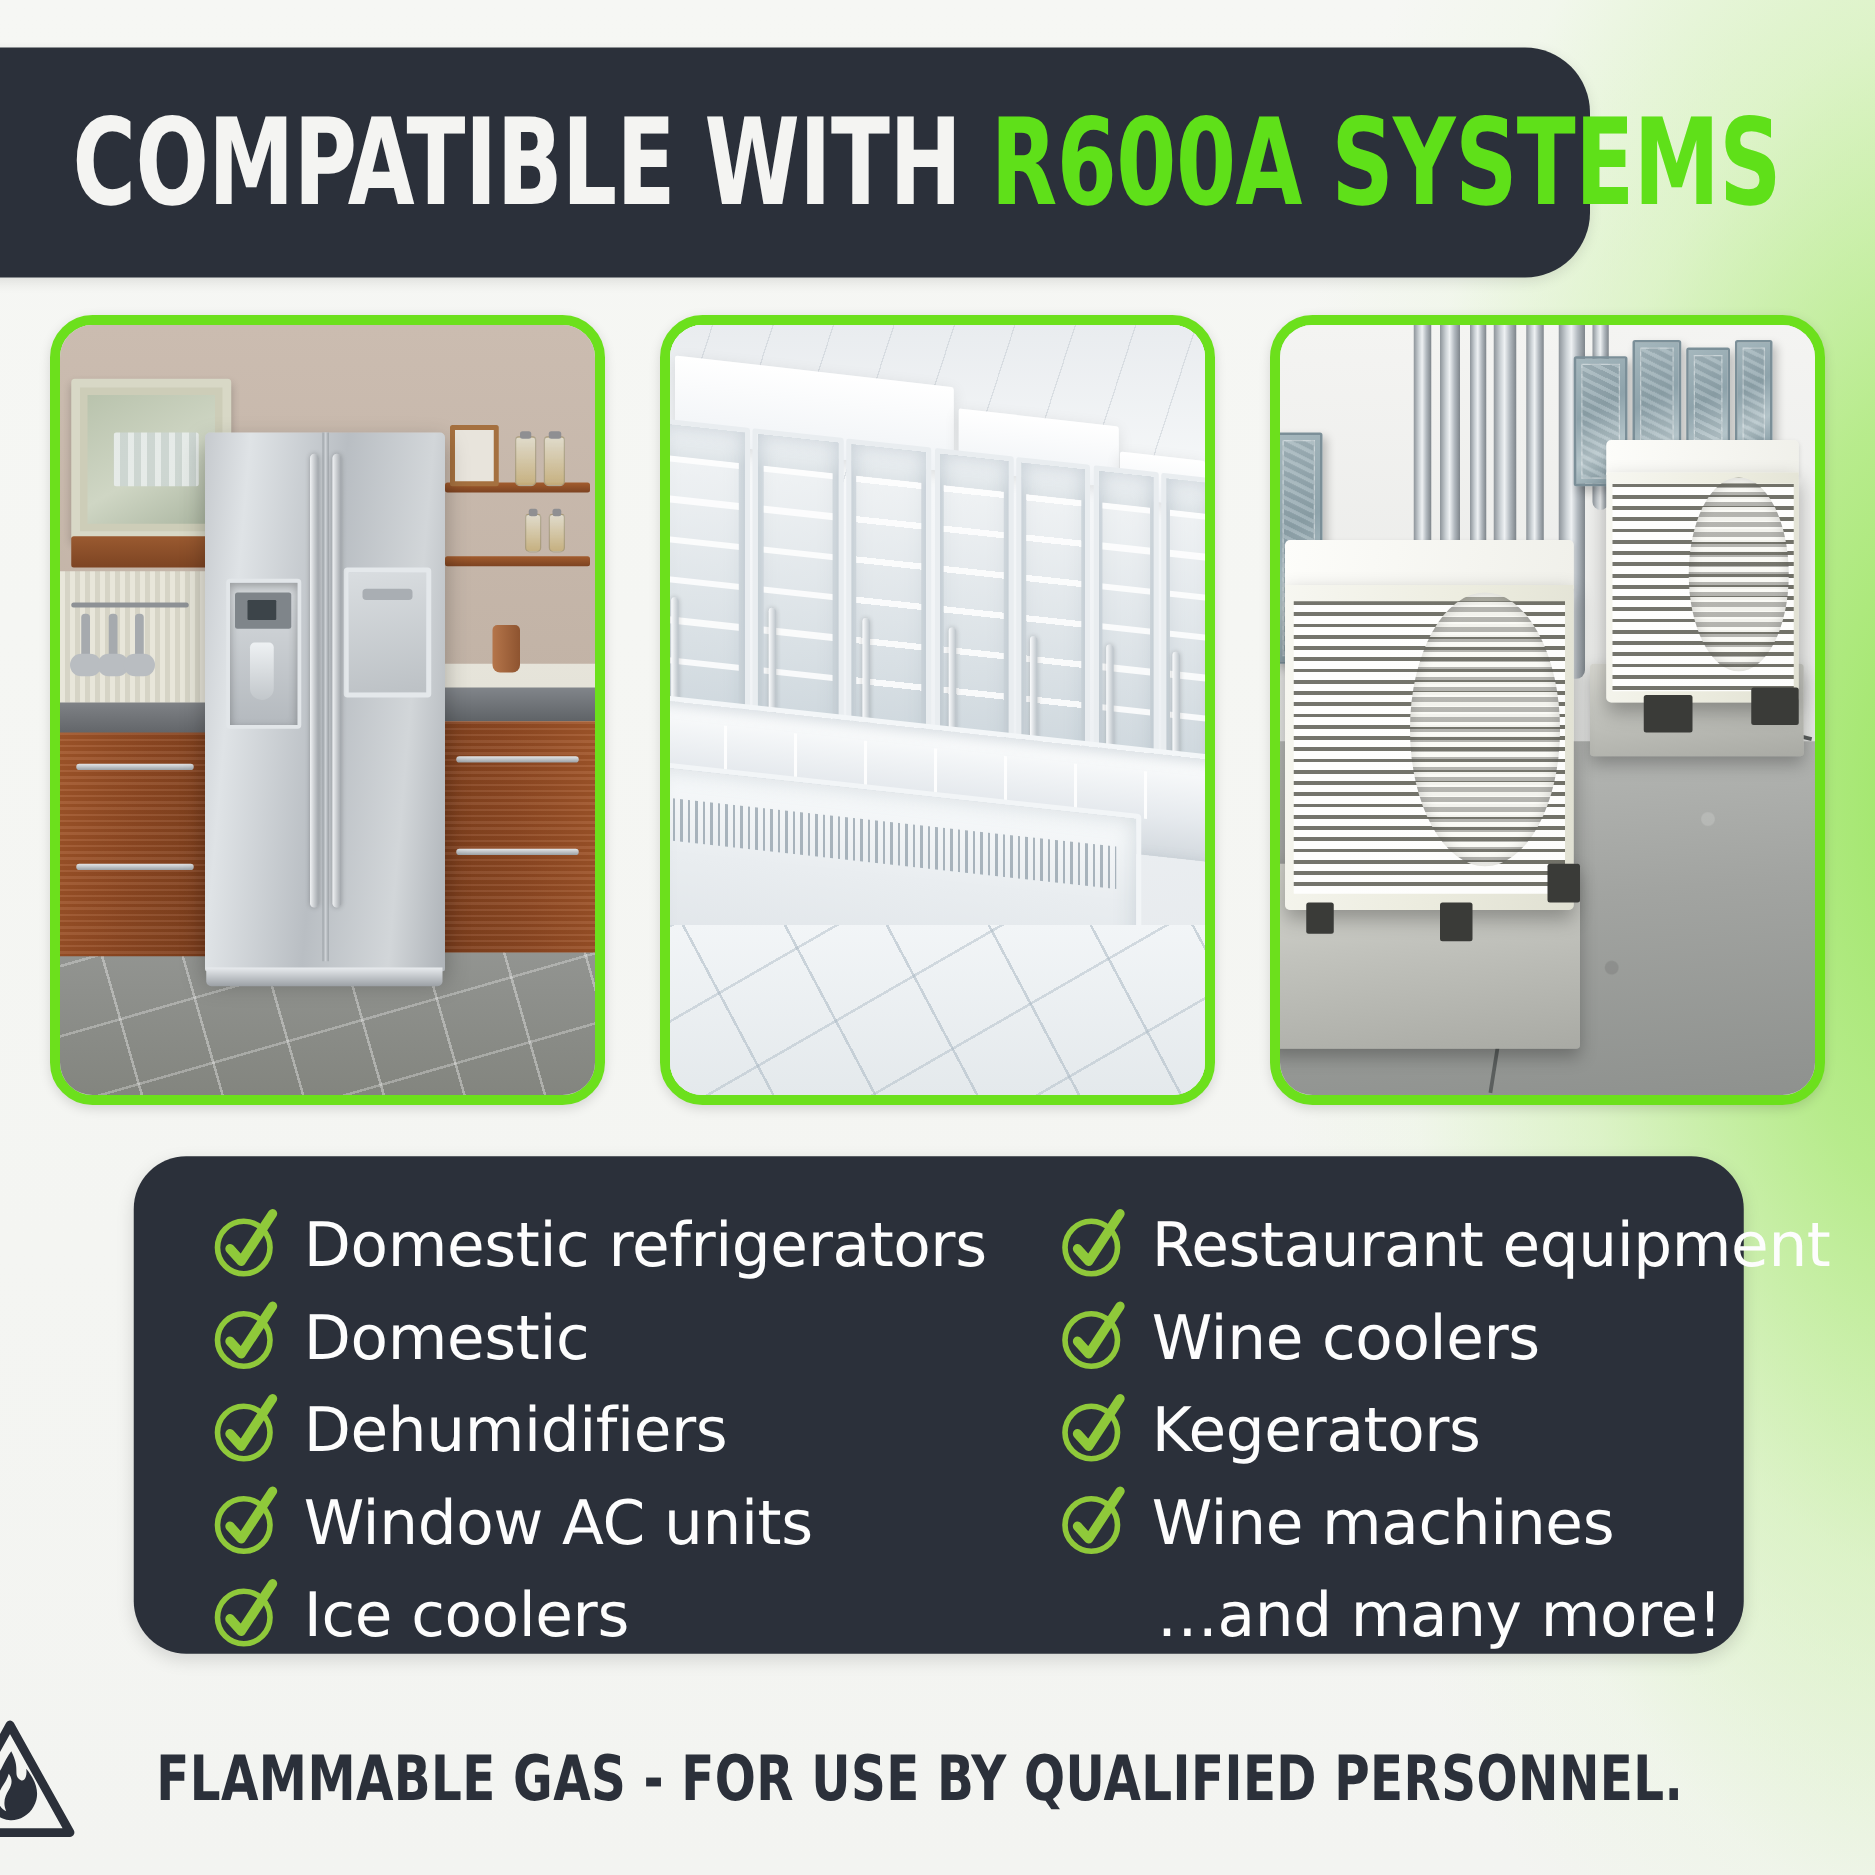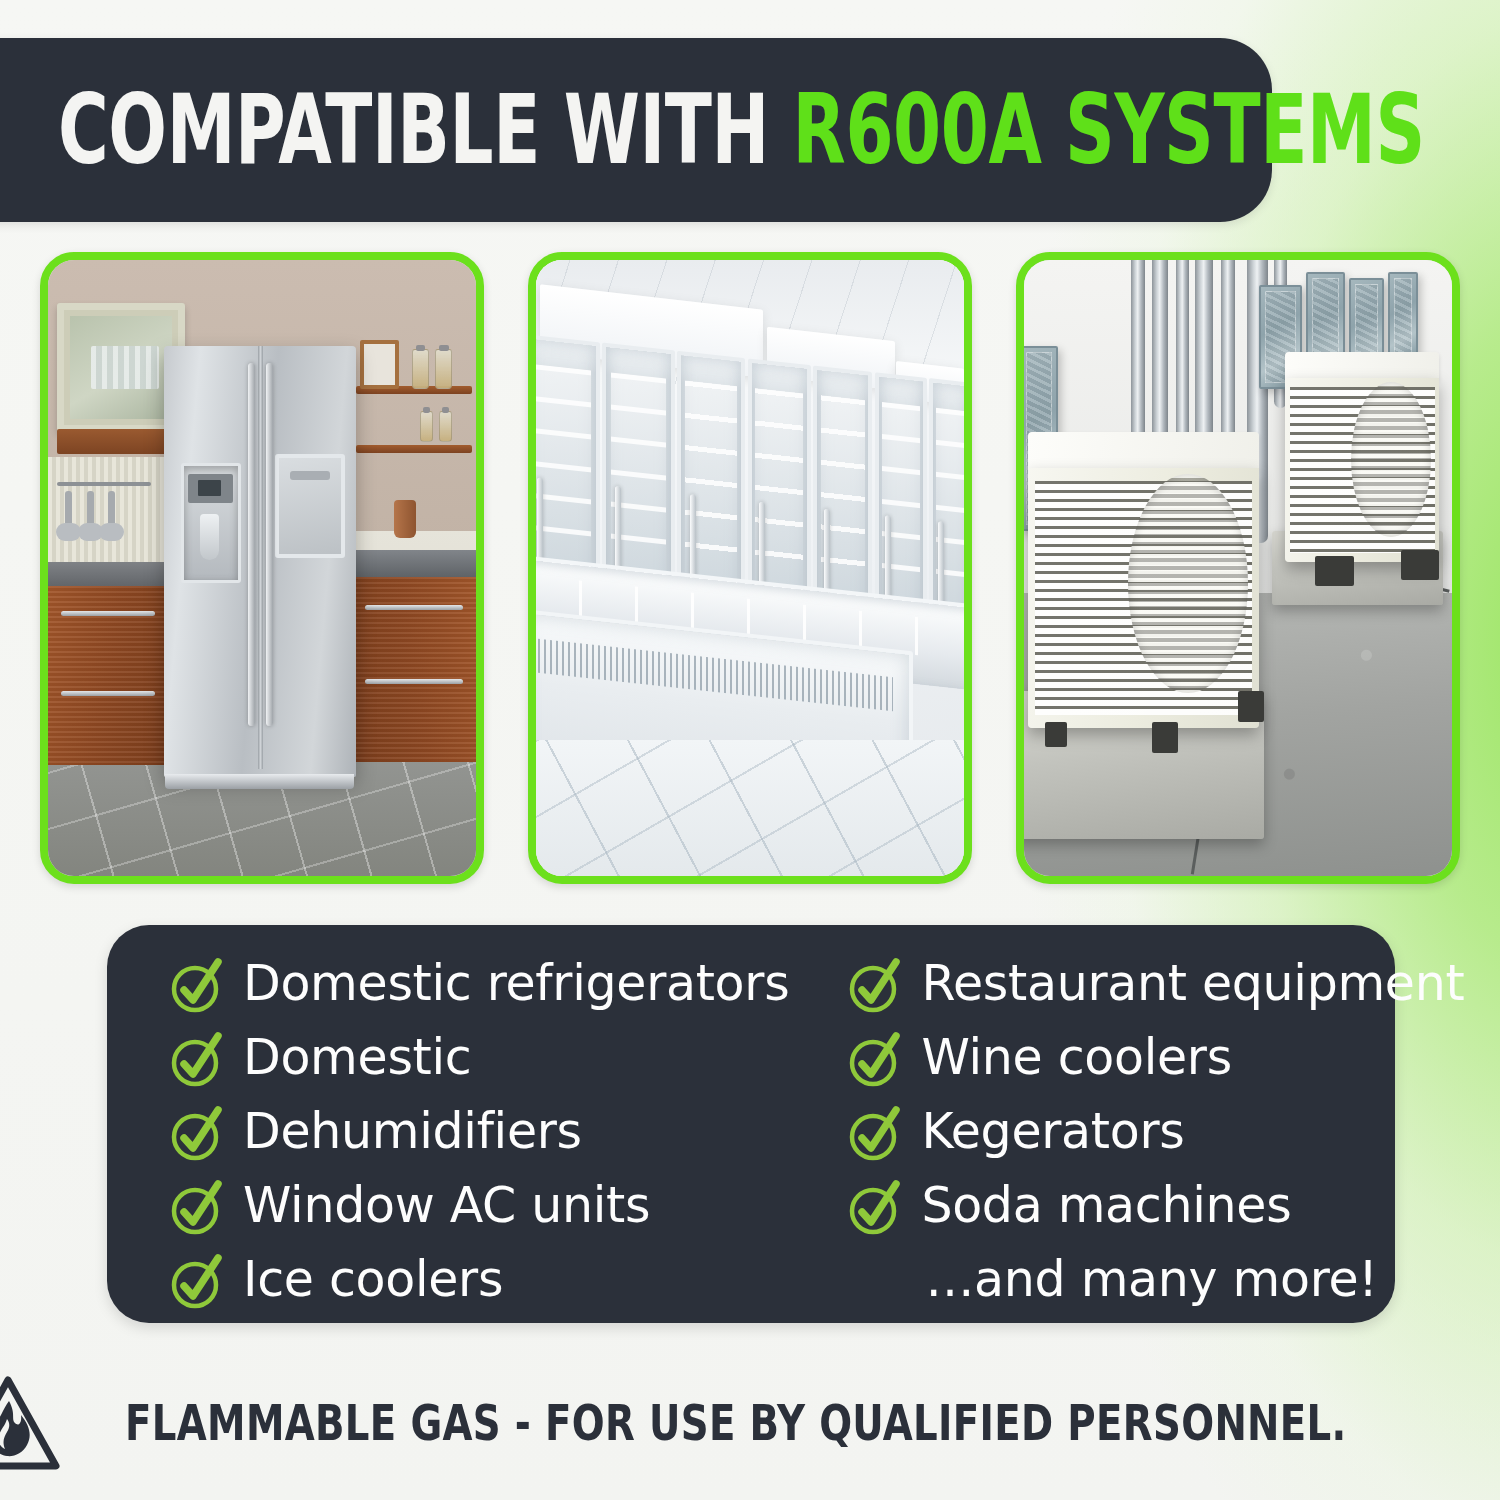--- a/index.html
+++ b/index.html
@@ -250,21 +250,21 @@
   
   #list-panel {
     position:absolute; left:107px; top:925px; width:1288px; height:398px;
     background:#2b303a; border-radius:42px;
     box-shadow:0 5px 14px rgba(0,0,0,0.13);
     display:flex; padding:34px 0 0 0;
   }
   .list-col { flex:1; }
   .list-col.left  { padding-left:62px; }
   .list-col.right { padding-left:58px; }
-  .feat-row { display:flex; align-items:flex-start; height:74px; }
+  .feat-row { display:flex; align-items:center; height:74px; }
   .check-icon { width:56px; height:56px; flex:0 0 56px; margin-right:18px; position:relative; }
   .check-icon.blank { visibility:hidden; }
   .feat-label {
     color:#fdfdfd; font-size:49px; line-height:1;
     letter-spacing:-0.3px; white-space:nowrap;
     font-family:"DejaVu Sans","Liberation Sans", sans-serif;
     font-weight:400;
   }
   .feat-row.more .feat-label { padding-left:4px; }
 
@@ -457,21 +457,21 @@
               <circle cx="26" cy="30" r="21" fill="none" stroke="#8fc93a" stroke-width="4.5"></circle>
               <path d="M15 31 L24 41 L49 3" fill="none" stroke="#8fc93a" stroke-width="7.5" stroke-linecap="round" stroke-linejoin="round"></path>
             </svg></span>
         <span class="feat-label">Kegerators</span>
       </div>
       <div class="feat-row">
         <span class="check-icon"><svg viewBox="0 0 56 56" width="56" height="56" style="overflow:visible">
               <circle cx="26" cy="30" r="21" fill="none" stroke="#8fc93a" stroke-width="4.5"></circle>
               <path d="M15 31 L24 41 L49 3" fill="none" stroke="#8fc93a" stroke-width="7.5" stroke-linecap="round" stroke-linejoin="round"></path>
             </svg></span>
-        <span class="feat-label">Soda machines</span>
+        <span class="feat-label">Wine machines</span>
       </div>
       <div class="feat-row more">
         <span class="check-icon blank"><svg viewBox="0 0 56 56" width="56" height="56" style="overflow:visible">
               <circle cx="26" cy="30" r="21" fill="none" stroke="#8fc93a" stroke-width="4.5"></circle>
               <path d="M15 31 L24 41 L49 3" fill="none" stroke="#8fc93a" stroke-width="7.5" stroke-linecap="round" stroke-linejoin="round"></path>
             </svg></span>
         <span class="feat-label">…and many more!</span>
       </div>
     </div>
   </div>

